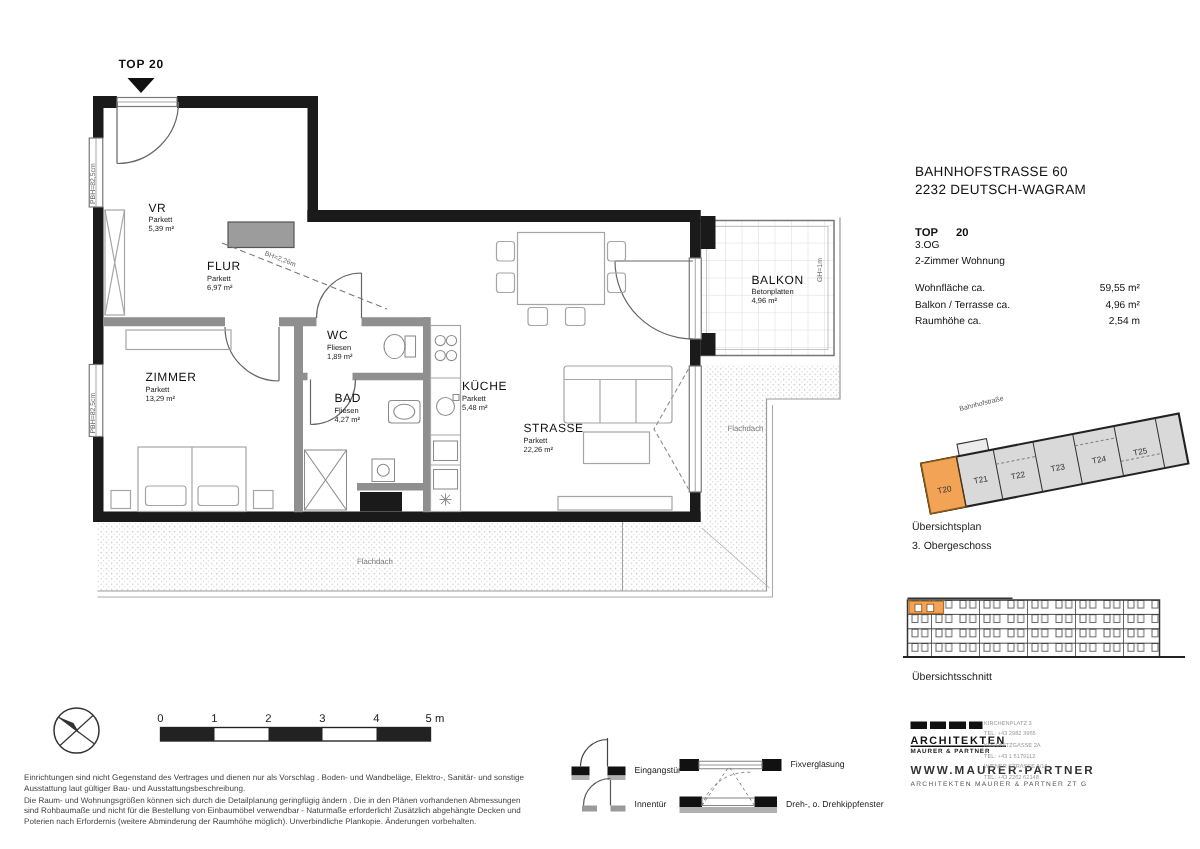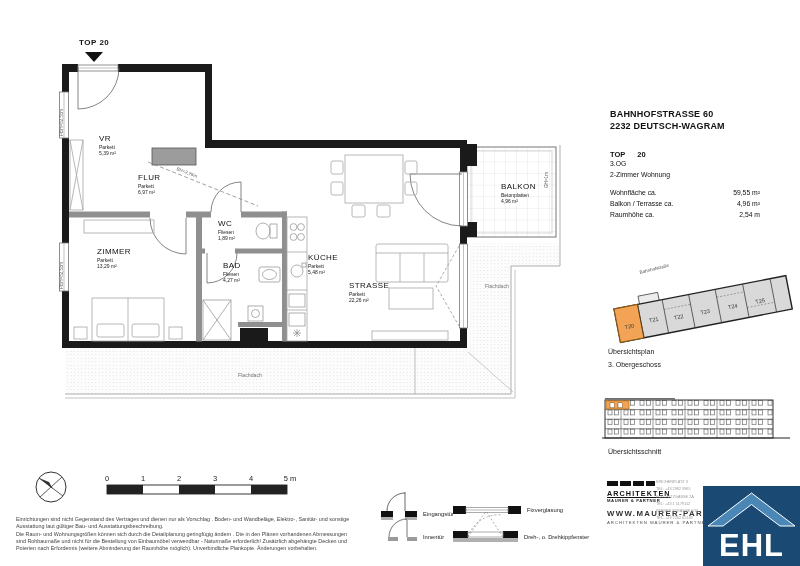--- a/index.html
+++ b/index.html
@@ -9,21 +9,21 @@
   .room-label{position:absolute;line-height:1.2;white-space:nowrap;}
   .room-label .rname{font-weight:normal;font-size:8px;letter-spacing:.4px;display:block;}
   .room-label .rfinish,.room-label .rarea{font-size:5px;color:#222;display:block;}
   .tinylabel{position:absolute;font-size:4.6px;color:#666;white-space:nowrap;}
   .rot-90{transform:rotate(-90deg);transform-origin:left top;}
   .flach{position:absolute;font-size:5.2px;color:#777;}
   .marker-text{position:absolute;font-size:8px;font-weight:bold;letter-spacing:.5px;}
   .tri-down{position:absolute;width:0;height:0;border-left:9px solid transparent;
             border-right:9px solid transparent;border-top:10px solid #111;}
   .info{position:absolute;left:610px;width:150px;}
-  .addr{font-size:9px;font-weight:bold;letter-spacing:.2px;line-height:1.35;}
+  .addr{font-size:9px;font-weight:normal;letter-spacing:.2px;line-height:1.35;}
   .unitrow{font-size:7.5px;font-weight:bold;}
   .unitrow .num{margin-left:12px;}
   .small7{font-size:6.8px;line-height:1.55;}
   .metric{display:flex;justify-content:space-between;font-size:6.8px;line-height:1.6;}
   .caption{position:absolute;font-size:7px;color:#222;line-height:1.8;}
   .legend-label{position:absolute;font-size:5.8px;color:#222;white-space:nowrap;}
   .disclaimer{position:absolute;left:16px;top:516px;width:368px;font-size:5.4px;
               line-height:1.36;color:#444;}
   .mjm{position:absolute;left:607px;top:479px;width:140px;}
   .mjm-logo{font-size:27px;font-weight:bold;color:#2b4452;letter-spacing:1px;line-height:22px;}
@@ -351,20 +351,14 @@
       <div>TEL: +43 2982 3965</div>
       <div>KOLONITZGASSE 2A</div>
       <div>TEL: +43 1 5179112</div>
       <div>WIENER STRASSE 6/16</div>
       <div>TEL: +43 2262 62148</div>
     </div>
     <div class="mjm-web">WWW.MAURER-PARTNER</div>
     <div class="mjm-zt">ARCHITEKTEN MAURER &amp; PARTNER ZT G</div>
   </div>
 
-  <div class="ehl">
-    <svg width="97" height="80" viewBox="0 0 97 80">
-      <polygon points="5,40 48.5,7 92,40 77,40 48.5,18.5 20,40" fill="#4a87b7" stroke="#fff" stroke-width="1"></polygon>
-      <text x="48.5" y="70" text-anchor="middle" font-size="31" font-weight="bold" fill="#fff" letter-spacing="1">EHL</text>
-    </svg>
-  </div>
 
 </div>
 
 </body></html>

